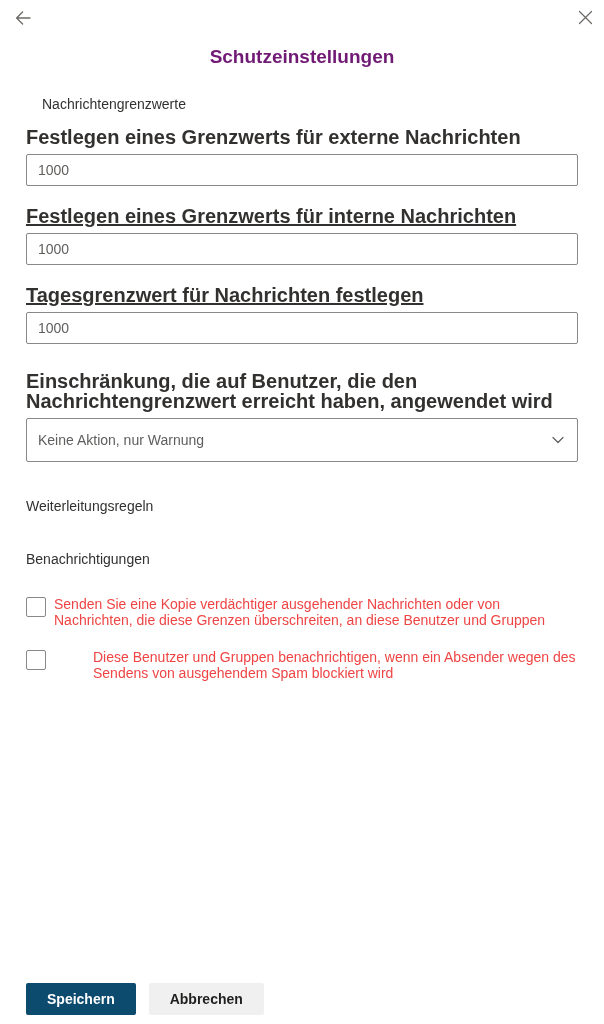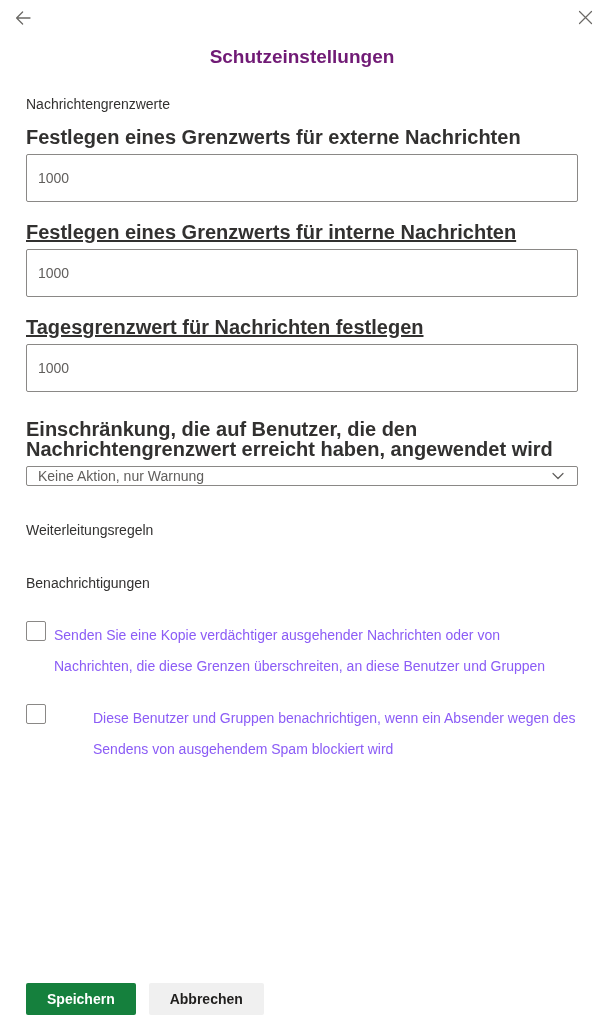--- a/index.html
+++ b/index.html
@@ -34,47 +34,47 @@
     margin-top: 20px;
     line-height: 22px;
     text-align: center;
   }
   .section-header {
     font-size: 14px;
     font-weight: 400;
     color: #323130;
     line-height: 18px;
   }
-  .sh-1 { margin-top: 27px; }
+  .sh-1 { margin-top: 27px; margin-left: 16px; }
   .sh-2 { margin-top: 35px; }
   .sh-3 { margin-top: 35px; }
   .field-label {
     font-size: 20px;
     font-weight: 600;
     color: #323130;
     line-height: 20px;
     margin-top: 14px;
     max-width: 552px;
   }
   .text-input {
-    width: 552px; height: 48px;
+    width: 552px; height: 32px;
     margin-top: 7px;
     border: 1px solid #8a8886;
     border-radius: 2px;
     padding: 0 11px;
     font-family: "Liberation Sans", sans-serif;
     font-size: 14px;
     color: #605e5c;
     background: #fff;
     outline: none;
   }
   .field-gap { margin-top: 20px; text-decoration: underline; }
   .field-gap-lg { margin-top: 27px; }
   .dropdown {
-    width: 552px; height: 20px;
+    width: 552px; height: 44px;
     margin-top: 7px;
     border: 1px solid #8a8886;
     border-radius: 2px;
     background: #fff;
     display: flex; align-items: center;
     padding: 0 34px 0 11px;
     position: relative;
     cursor: pointer;
   }
   .dropdown-value {
@@ -100,22 +100,22 @@
     border-radius: 2px;
     background: #fff;
     flex: 0 0 auto;
     margin-right: 8px;
     margin-top: 1px;
     cursor: pointer;
   }
   .checkbox-label {
     font-size: 14px;
     font-weight: 400;
-    color: #8b5cf6;
-    line-height: 31px;
+    color: #ef4444;
+    line-height: 16px;
     max-width: 524px;
     cursor: pointer;
   }
   .footer {
     position: absolute;
     left: 26px;
     bottom: 9px;
     display: flex;
     gap: 13px;
   }
@@ -124,21 +124,21 @@
     border: none;
     border-radius: 2px;
     font-family: "Liberation Sans", sans-serif;
     font-size: 14px;
     font-weight: 600;
     padding: 0 21px;
     cursor: pointer;
     display: flex; align-items: center; justify-content: center;
   }
   .btn-primary {
-    background: #15803d;
+    background: #0c4a6e;
     color: #ffffff;
     min-width: 107px;
   }
   .btn-secondary {
     background: #f0f0f0;
     color: #201f1e;
     min-width: 112px;
   }
 </style>
 </head>

